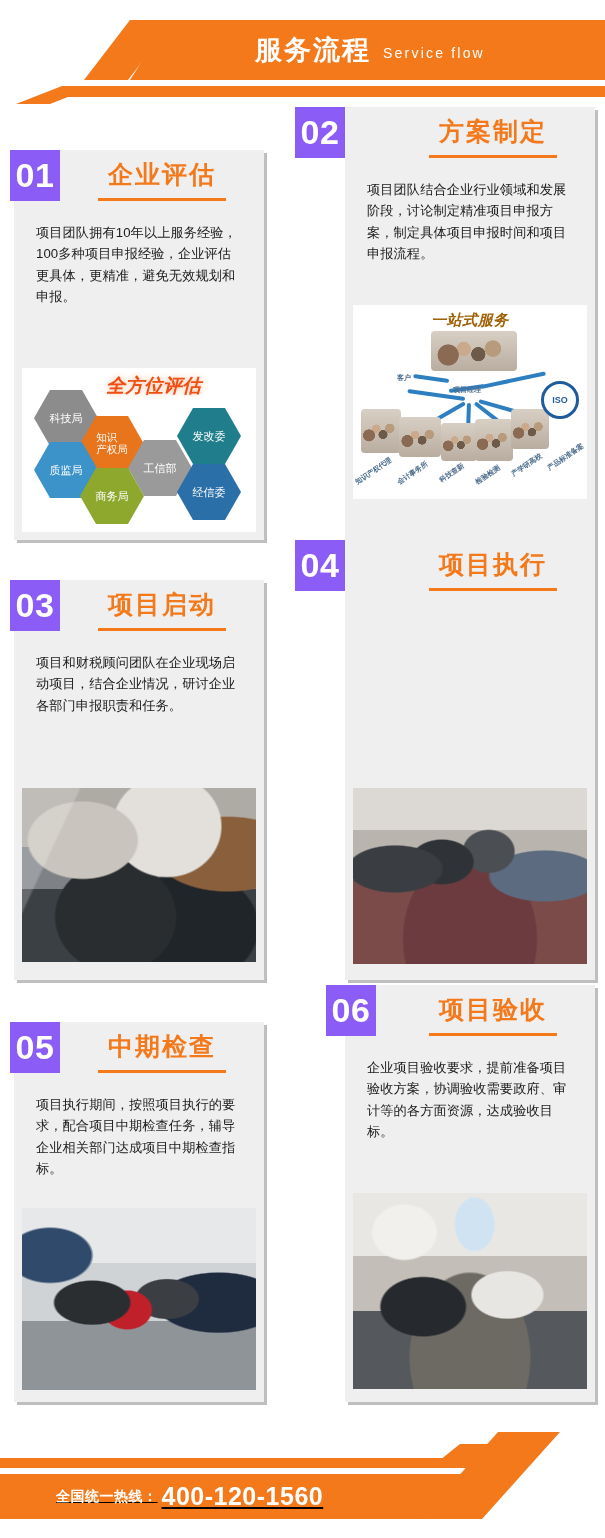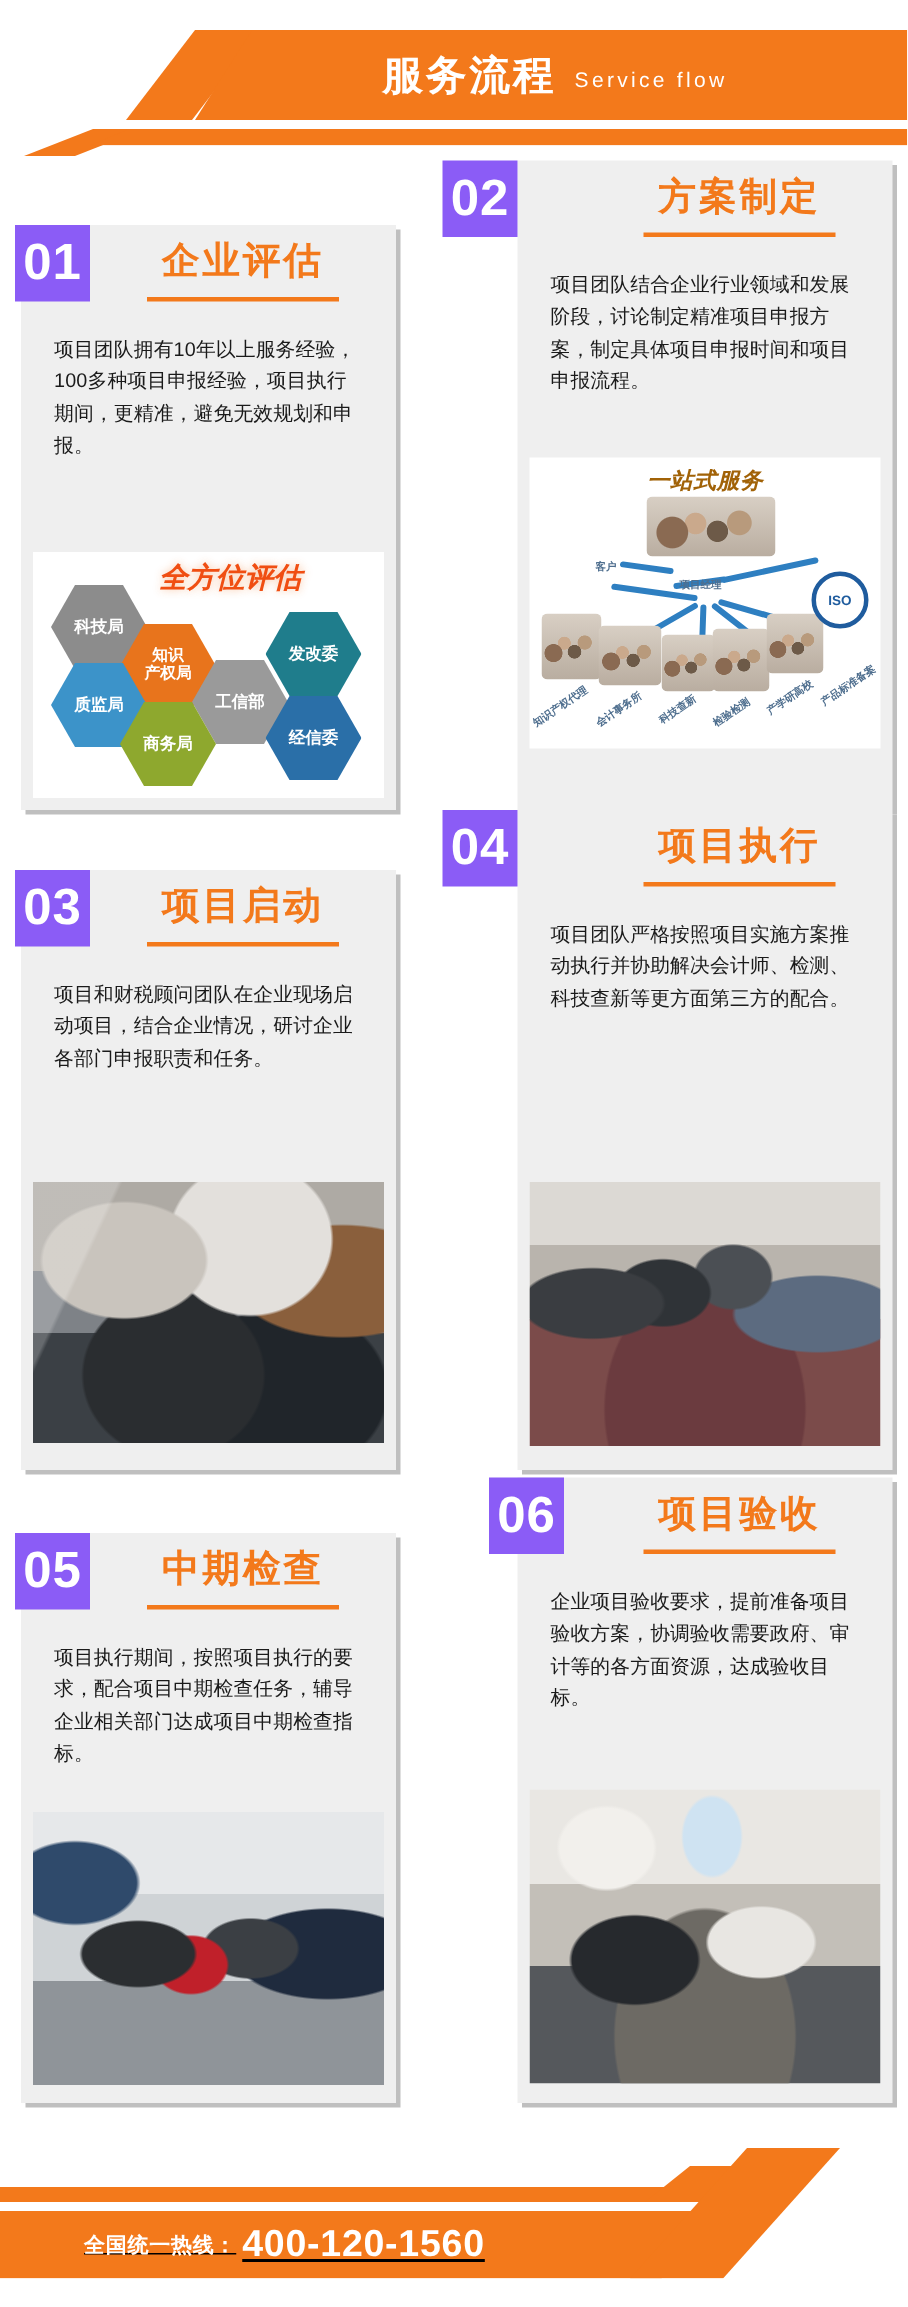--- a/index.html
+++ b/index.html
@@ -77,22 +77,21 @@
   .hexwrap { position:absolute; background:#FFFFFF; overflow:hidden; }
   .hex-head {
     position:absolute; font-size:19px; font-weight:bold; font-style:italic;
     color:#F04E12; letter-spacing:0px; line-height:1;
     text-shadow: 0 0 6px rgba(240,120,40,.45);
   }
   .hex {
     position:absolute; width:64px; height:56px;
     clip-path: polygon(25% 0, 75% 0, 100% 50%, 75% 100%, 25% 100%, 0 50%);
     display:flex; align-items:center; justify-content:center;
-    color:#fff; font-size:11px; font-weight:bold; line-height:1.12;
-    text-align:center;
+    color:#fff; font-size:11px; font-weight:normal; line-height:1.12;
   }
 
   
   .svcwrap { position:absolute; background:#FFFFFF; overflow:hidden; }
   .svc-head {
     position:absolute; left:0; right:0; top:6px; text-align:center;
     font-size:15px; font-weight:bold; font-style:italic; color:#a16207;
     letter-spacing:0.5px;
   }
   .svc-photo {
@@ -204,21 +203,21 @@
       <span class="hdr-title">服务流程</span>
       <span class="hdr-sub">Service flow</span>
     </div>
   </div>
 
   <div class="card" style="left:14px; top:150px; width:250px; height:390px;">
     <div class="card-panel"></div>
     <div class="badge" style="left:-4px; top:0px;">01</div>
     <div class="card-title" style="left:56px; top:12px; width:184px;">企业评估</div>
     <div class="title-rule" style="left:84px; top:48px; width:128px;"></div>
-    <div class="card-body" style="left:22px; top:72px; width:208px;">项目团队拥有10年以上服务经验，100多种项目申报经验，项目执行期间，更精准，避免无效规划和申报。</div>
+    <div class="card-body" style="left:22px; top:72px; width:208px;">项目团队拥有10年以上服务经验，100多种项目申报经验，企业评估更具体，更精准，避免无效规划和申报。</div>
 
     <div class="hexwrap" style="left:8px; top:218px; width:234px; height:164px;">
       <div class="hex-head" style="left:84px; top:8px;">全方位评估</div>
       <div class="hex" style="left:12px; top:22px; background:#8C8C8C;">
         <span>科技局</span>
       </div>
       <div class="hex" style="left:58px; top:48px; background:#E8741C; font-size:10.5px;">
         <span style="white-space:pre-line">知识
 产权局</span>
       </div>
@@ -288,21 +287,20 @@
     <div class="photo" style="left:8px; top:208px; width:234px; height:174px;">
       <div class="ph-room"></div>
     </div>
   </div>
 
   <div class="card" style="left:345px; top:540px; width:250px; height:440px;">
     <div class="card-panel"></div>
     <div class="badge" style="left:-50px; top:0px;">04</div>
     <div class="card-title" style="left:56px; top:12px; width:184px;">项目执行</div>
     <div class="title-rule" style="left:84px; top:48px; width:128px;"></div>
-    <div class="card-body" style="left:22px; top:72px; width:208px;">项目团队严格按照项目实施方案推动执行并协助解决会计师、检测、科技查新等更方面第三方的配合。</div>
     <div class="photo" style="left:8px; top:248px; width:234px; height:176px;">
       <div class="ph-desk"></div>
     </div>
   </div>
 
   <div class="card" style="left:14px; top:1022px; width:250px; height:380px;">
     <div class="card-panel"></div>
     <div class="badge" style="left:-4px; top:0px;">05</div>
     <div class="card-title" style="left:56px; top:12px; width:184px;">中期检查</div>
     <div class="title-rule" style="left:84px; top:48px; width:128px;"></div>

